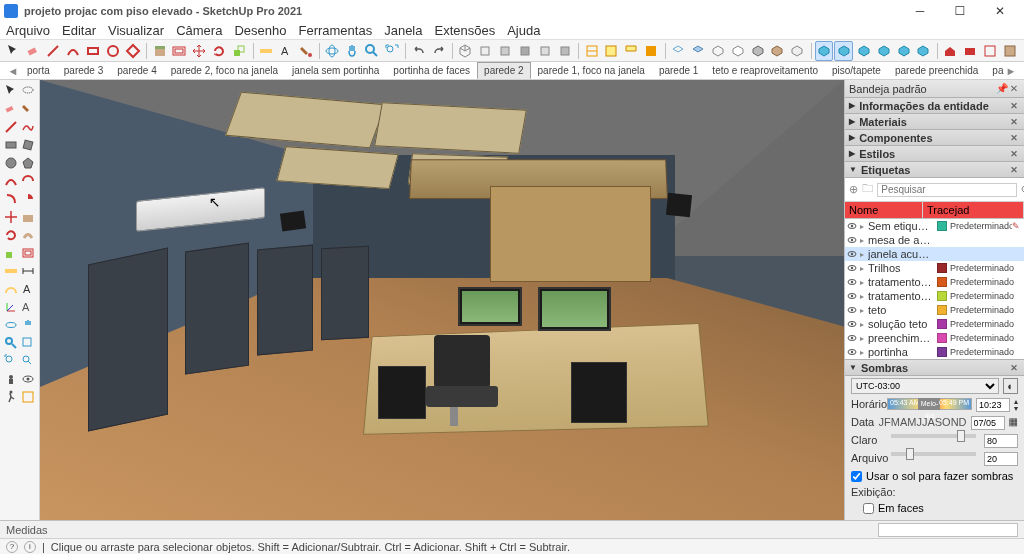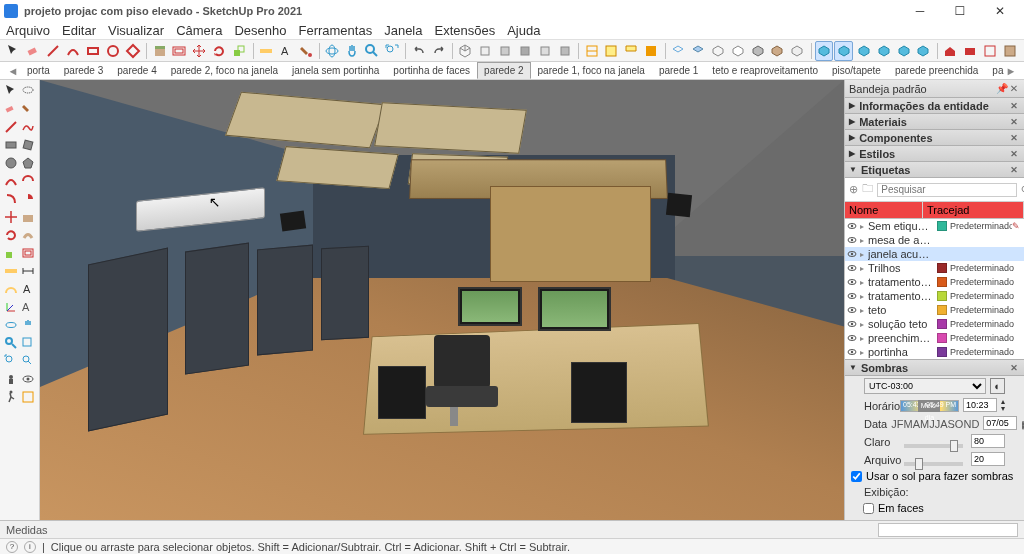--- a/index.html
+++ b/index.html
@@ -85,21 +85,21 @@
 .tag-row .eye { width: 10px; height: 10px; margin-right: 3px; }
 .tag-row .eye svg { width: 10px; height: 10px; }
 .tag-row .caret { width: 8px; color: #888; font-size: 8px; }
 .tag-row .name { width: 66px; white-space: nowrap; overflow: hidden; text-overflow: ellipsis; }
 .tag-row .swatch { width: 10px; height: 10px; margin: 0 3px; border: 1px solid rgba(0,0,0,.2); }
 .tag-row .dash { flex: 1; font-size: 9px; color: #444; white-space: nowrap; overflow: hidden; }
 .tag-row .pencil { width: 10px; color: #c04040; font-size: 9px; }
 .tag-row.sel { background: #cfe4ff; }
 
 .shadows { border-top: 1px solid #b0b0b0; background: #eaeaea; padding-bottom: 4px; }
-.sh-row { display: flex; align-items: flex-end; padding: 2px 19px; gap: 4px; font-size: 9px; color: #333; }
+.sh-row { display: flex; align-items: flex-start; padding: 2px 6px; gap: 4px; font-size: 9px; color: #333; }
 .sh-row select { font-size: 9px; border: 1px solid #aaa; height: 16px; flex: 1; }
 .sh-row .lab { width: 32px; }
 .sh-slider { flex: 1; height: 12px; position: relative; background: #ddd; border: 1px solid #aaa; }
 .sh-slider .grad { position: absolute; inset: 0; background: linear-gradient(90deg,#5a9ad8 0%, #ffdc70 40%, #ff8040 55%, #ffdc70 70%, #5a9ad8 100%); }
 .sh-slider .noon { position: absolute; left: 50%; top: -1px; bottom: -1px; width: 22px; background: #888; color: #fff; font-size: 7px; text-align: center; transform: translateX(-50%); line-height: 12px; }
 .sh-row input[type=text] { width: 34px; font-size: 9px; border: 1px solid #aaa; height: 14px; padding: 0 2px; }
 .month-bar { flex: 1; display: flex; font-size: 7px; color: #555; }
 .month-bar span { flex: 1; text-align: center; }
 .plain-slider { flex: 1; height: 4px; background: #ccc; position: relative; margin: 0 4px; }
 .plain-slider .thumb { position: absolute; top: -4px; width: 8px; height: 12px; background: #f0f0f0; border: 1px solid #888; }

